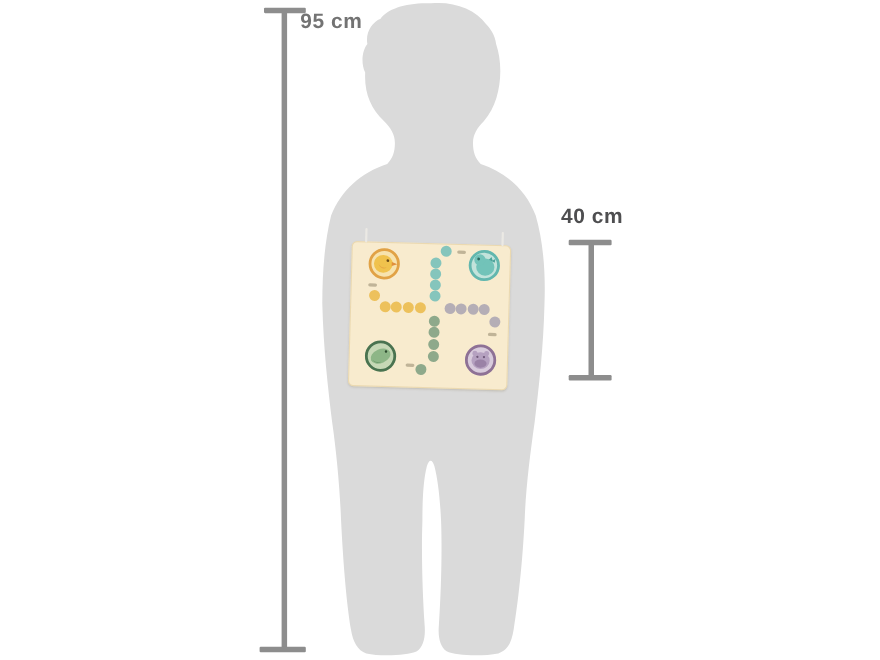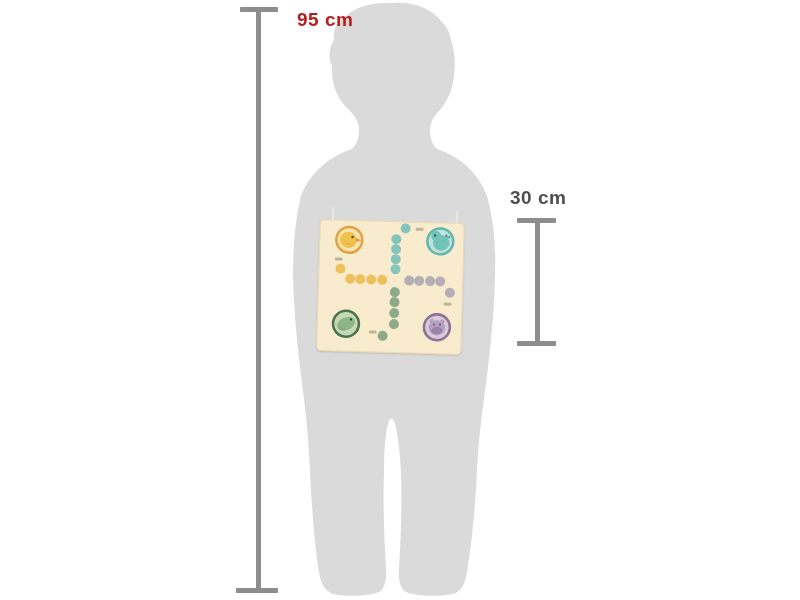--- a/index.html
+++ b/index.html
@@ -91,28 +91,28 @@
       C 328 58 329 46 334 40
       C 332 30 338 20 346 17
       C 352 8 370 2 392 3 Z"></path>
   </svg>
 
   <div class="ruler ruler-left">
     <div class="cap-top" style="background: rgb(141, 141, 141);"></div>
     <div class="line" style="background: rgb(141, 141, 141);"></div>
     <div class="cap-bottom" style="background: rgb(141, 141, 141);"></div>
   </div>
-  <div class="ruler-label label-95" style="color: #b91c1c; margin-left: 24px;">95 cm</div>
+  <div class="ruler-label label-95" style="color: #737373;">95 cm</div>
 
   <div class="ruler ruler-right">
     <div class="cap-top" style="background: rgb(141, 141, 141);"></div>
     <div class="line" style="background: rgb(141, 141, 141);"></div>
     <div class="cap-bottom" style="background: rgb(141, 141, 141);"></div>
   </div>
-  <div class="ruler-label label-20" style="color: rgb(78, 78, 80);">30 cm</div>
+  <div class="ruler-label label-20" style="color: rgb(78, 78, 80);">40 cm</div>
 
   <div class="board" style="background: rgb(248, 235, 206);">
     <div class="string string-left" style="background: rgb(235, 233, 228);"></div>
     <div class="string string-right" style="background: rgb(235, 233, 228);"></div>
 
     <div class="corner corner-duck">
       <svg viewBox="0 0 26 26">
         <circle class="c-fill" cx="13" cy="13" r="12" fill="#f7e3ae"></circle>
         <circle class="c-ring" cx="13" cy="13" r="11.2" fill="none" stroke-width="2.2" stroke="#e1a246"></circle>
         <ellipse class="c-body" cx="12.3" cy="13" rx="7.4" ry="7" fill="#f0c24d"></ellipse>

